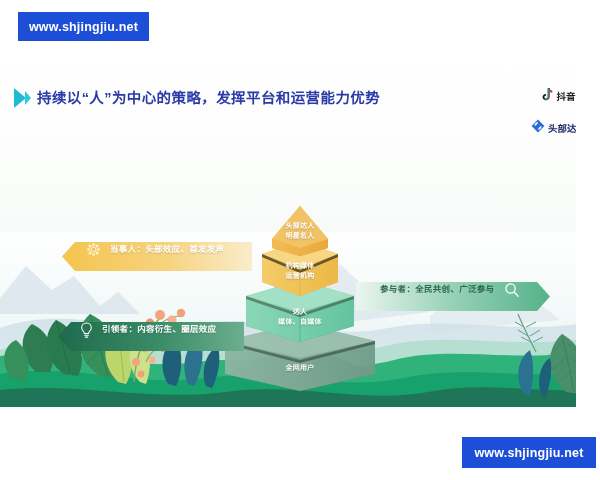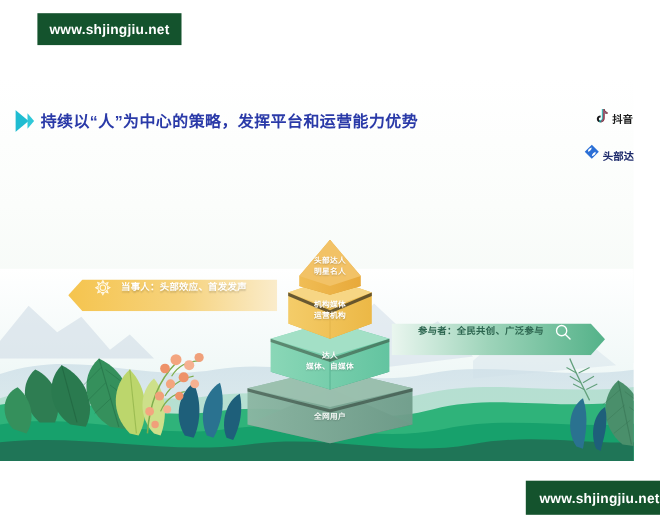--- a/index.html
+++ b/index.html
@@ -3,32 +3,31 @@
 <meta charset="utf-8">
 <style>
   html,body{margin:0;padding:0;background:#ffffff;}
   body{
     width:600px;height:480px;overflow:hidden;position:relative;
     font-family:"Liberation Sans","DejaVu Sans",sans-serif;
   }
 
   
   .wm{
-    position:absolute;background:#14532d;color:#ffffff;
+    position:absolute;background:#1d4ed8;color:#ffffff;
     font-size:12.5px;font-weight:700;letter-spacing:.2px;
     display:flex;align-items:center;justify-content:center;
     white-space:nowrap;
-    margin-left:16px;
   }
   .wm-top{left:18px;top:12px;width:131px;height:29px;}
   .wm-bottom{left:462px;top:437px;width:134px;height:31px;}
 
   
   .slide{
-    position:absolute;left:0;top:70px;width:576px;height:349px;
+    position:absolute;left:0;top:58px;width:576px;height:349px;
     background:#ffffff;overflow:hidden;
   }
 
   
   .wash{
     position:absolute;left:0;top:0;width:600px;height:260px;
     background:linear-gradient(180deg,#ffffff 0%,#fbfdfb 45%,#f2f8f4 100%);
   }
 
   
@@ -363,16 +362,43 @@
     <div class="tier-label" style="left:245px;top:249px;width:110px;">
       <span>达人</span><br>
       <span>媒体、自媒体</span>
     </div>
 
     <div class="tier-label dim" style="left:245px;top:305px;width:110px;">
       <span>全网用户</span>
     </div>
   </div>
 
+  <div class="banner b-green-l">
+    <span class="bg">
+      <svg width="186" height="29" viewBox="0 0 186 29" xmlns="http://www.w3.org/2000/svg">
+        <defs>
+          <linearGradient id="gl" x1="0" y1="0" x2="1" y2="0">
+            <stop offset="0%" stop-color="#1d6a4d"></stop>
+            <stop offset="55%" stop-color="#3c8c68"></stop>
+            <stop offset="100%" stop-color="#6cae8f"></stop>
+          </linearGradient>
+        </defs>
+        <path d="M0 14.5 L13 0 L186 0 L186 29 L13 29 Z" fill="url(#gl)"></path>
+      </svg>
+    </span>
+    <span class="ic">
+      <svg width="13" height="16" viewBox="0 0 14 18" xmlns="http://www.w3.org/2000/svg">
+        <g fill="none" stroke="#ffffff" stroke-width="1.2" stroke-linecap="round">
+          <path d="M7 1.2 C3.7 1.2 1.6 3.6 1.6 6.4 C1.6 8.5 3 9.7 3.9 11
+                   C4.4 11.7 4.6 12.3 4.6 13 L9.4 13
+                   C9.4 12.3 9.6 11.7 10.1 11 C11 9.7 12.4 8.5 12.4 6.4
+                   C12.4 3.6 10.3 1.2 7 1.2 Z"></path>
+          <path d="M4.9 15 L9.1 15"></path>
+          <path d="M5.6 17 L8.4 17"></path>
+        </g>
+      </svg>
+    </span>
+    <span class="tx">引领者：内容衍生、圈层效应</span>
+  </div>
 
 </div>
 
 <div class="wm wm-bottom">www.shjingjiu.net</div>
 
 </body></html>

